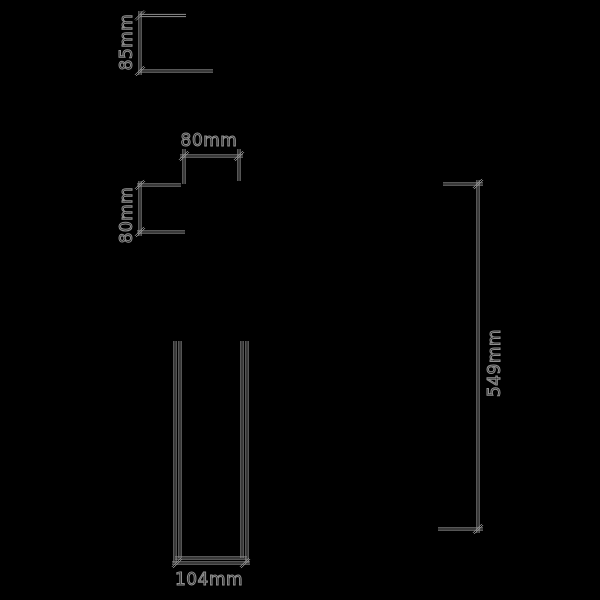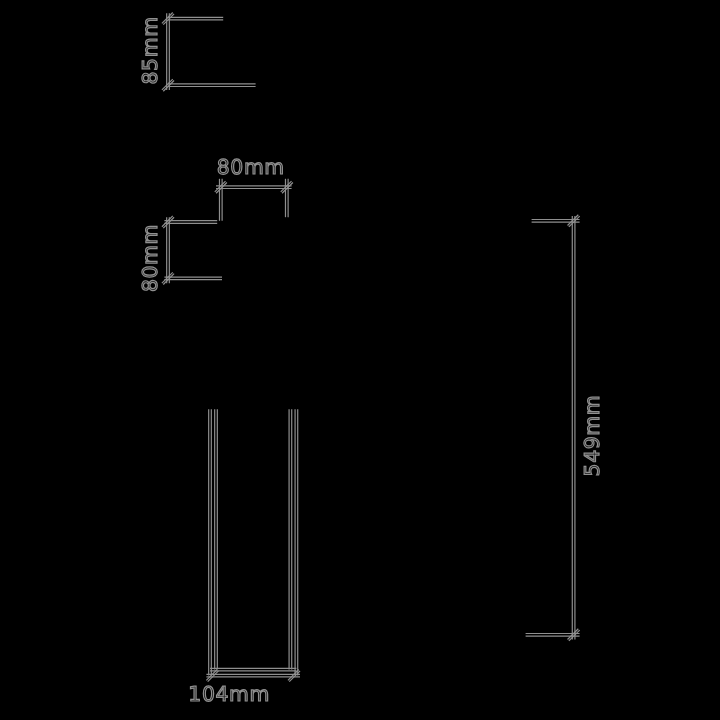--- a/index.html
+++ b/index.html
@@ -119,15 +119,15 @@
     </svg>
 
   <div class="dim-label v" style="left:126px; top:42px">85mm</div>
 
   <div class="dim-label h" style="left:209px; top:140px">80mm</div>
 
   <div class="dim-label v" style="left:126px; top:215px">80mm</div>
 
   <div class="dim-label v" style="left:494px; top:363px">549mm</div>
 
-  <div class="dim-label h" style="left:191px; top:579px">104mm</div>
+  <div class="dim-label h" style="left:209px; top:579px">104mm</div>
 
 </div>
 
 </body></html>

